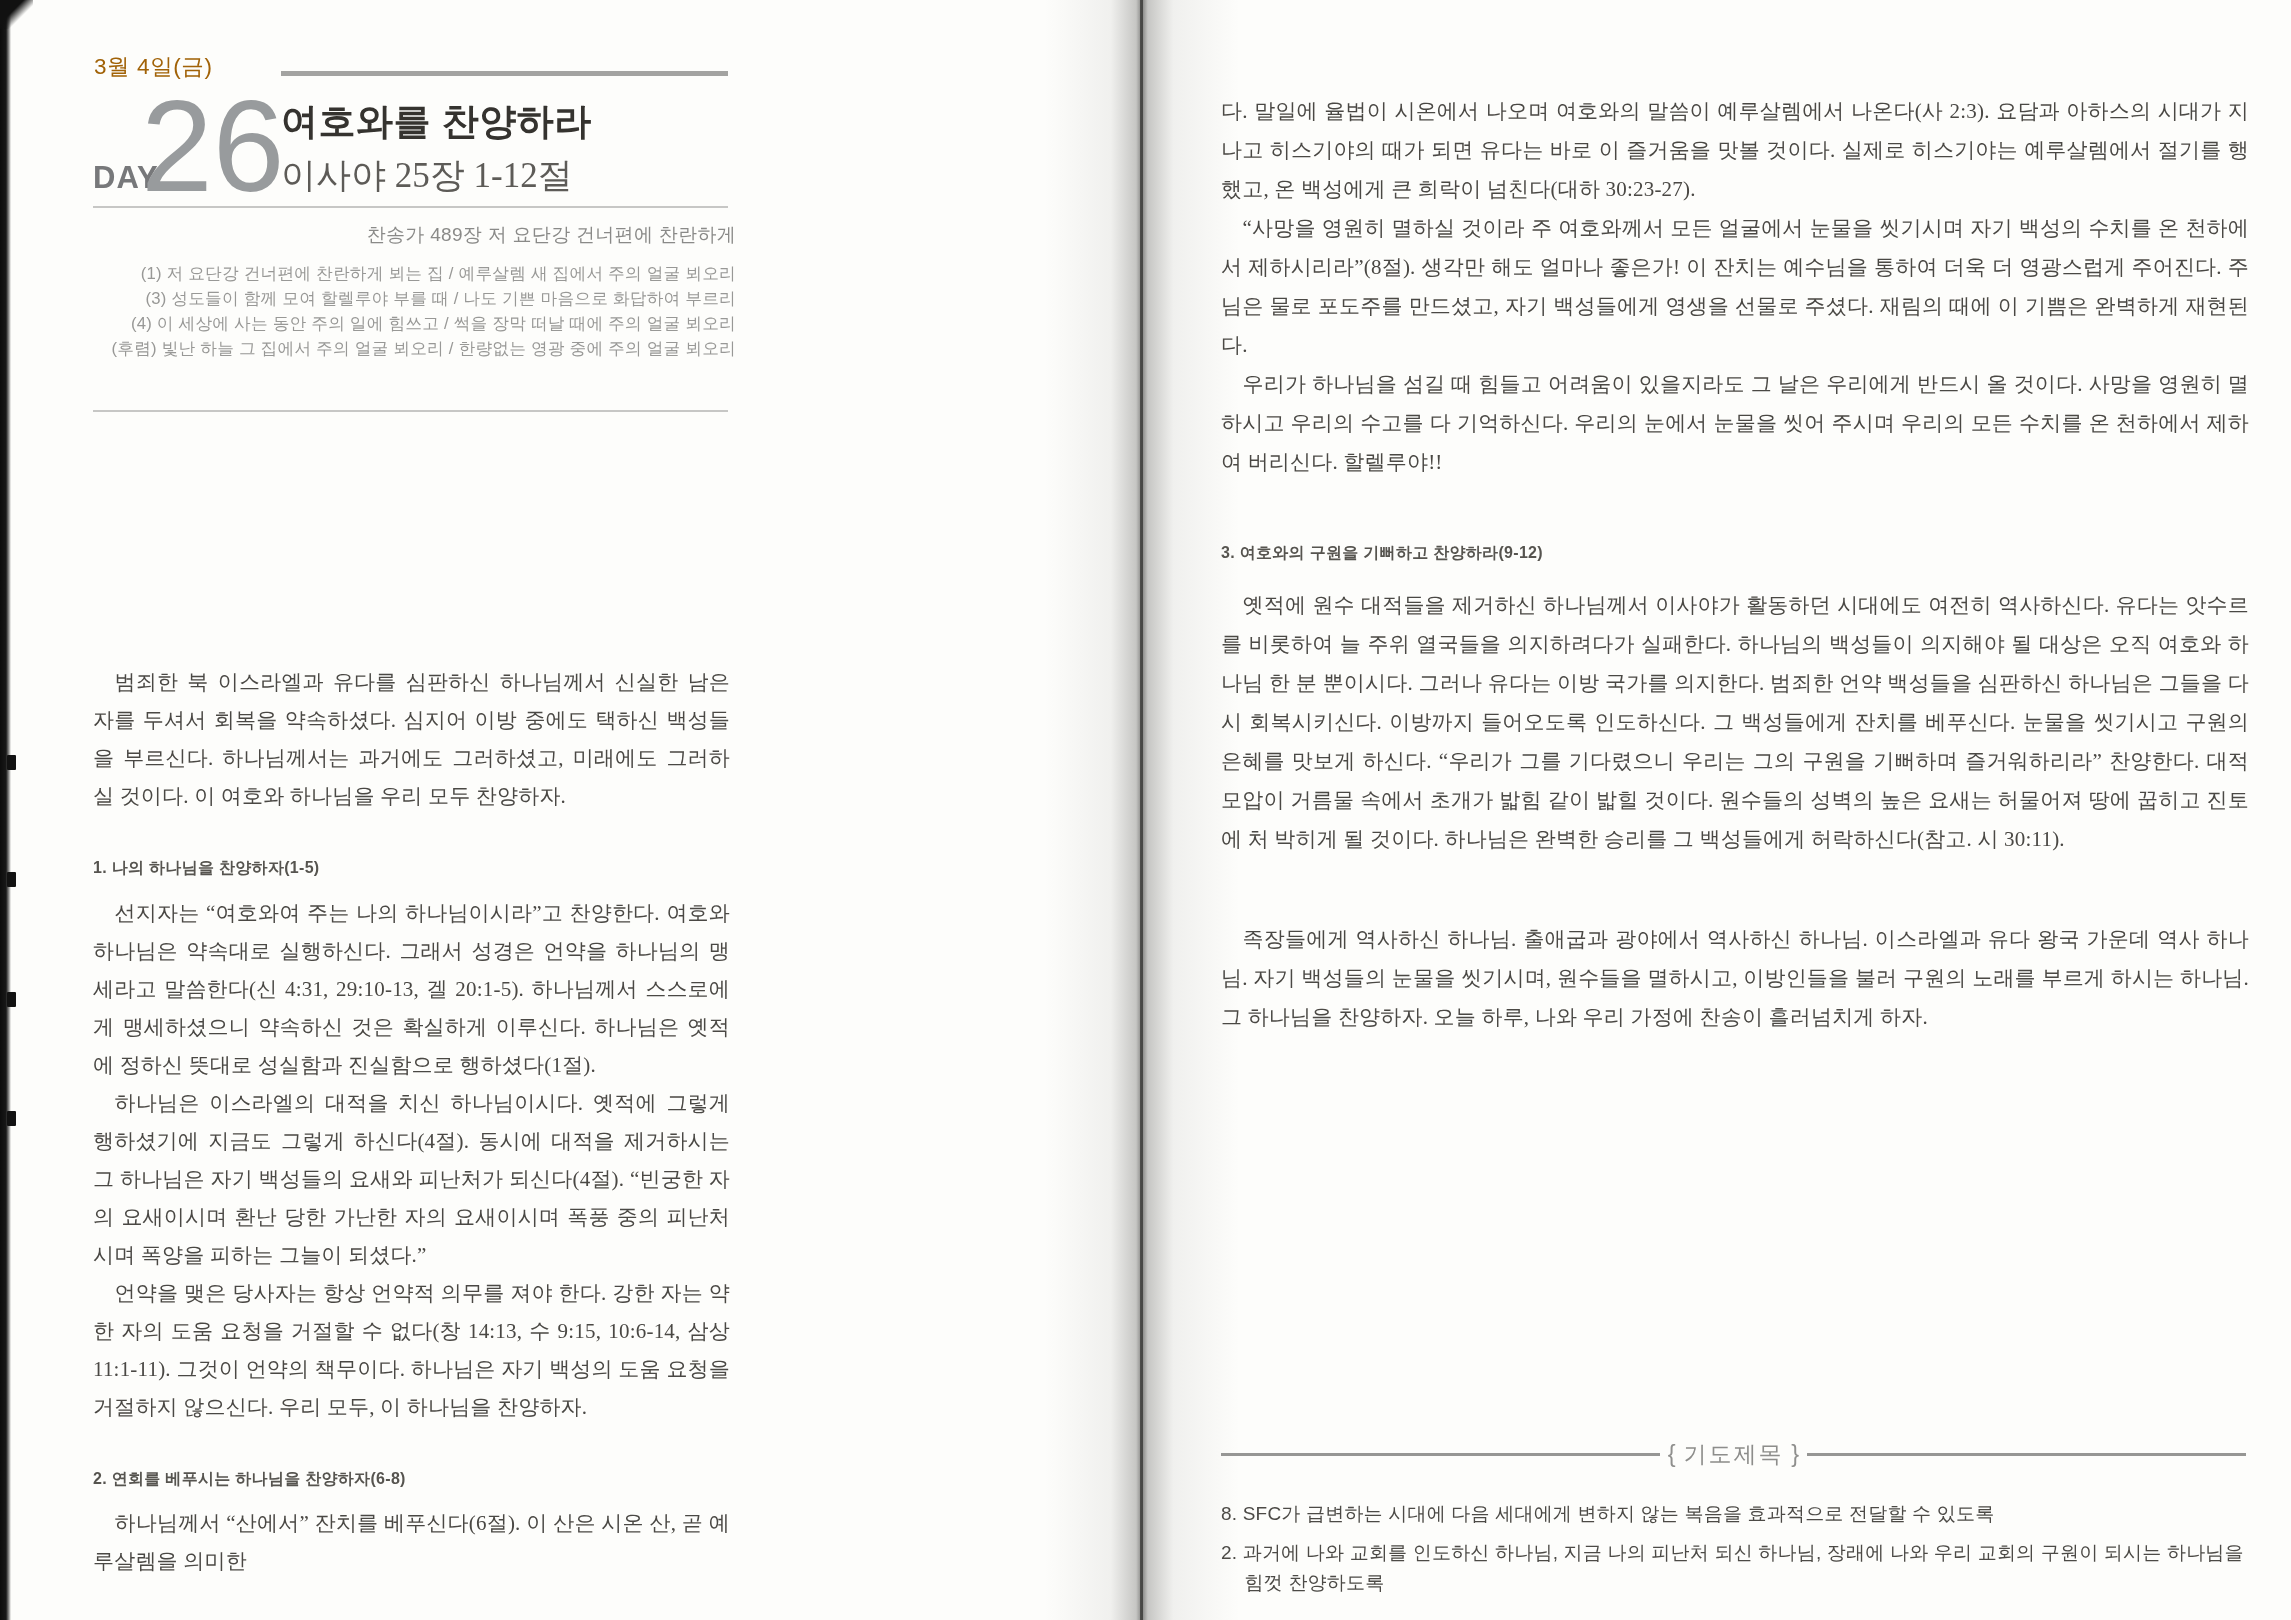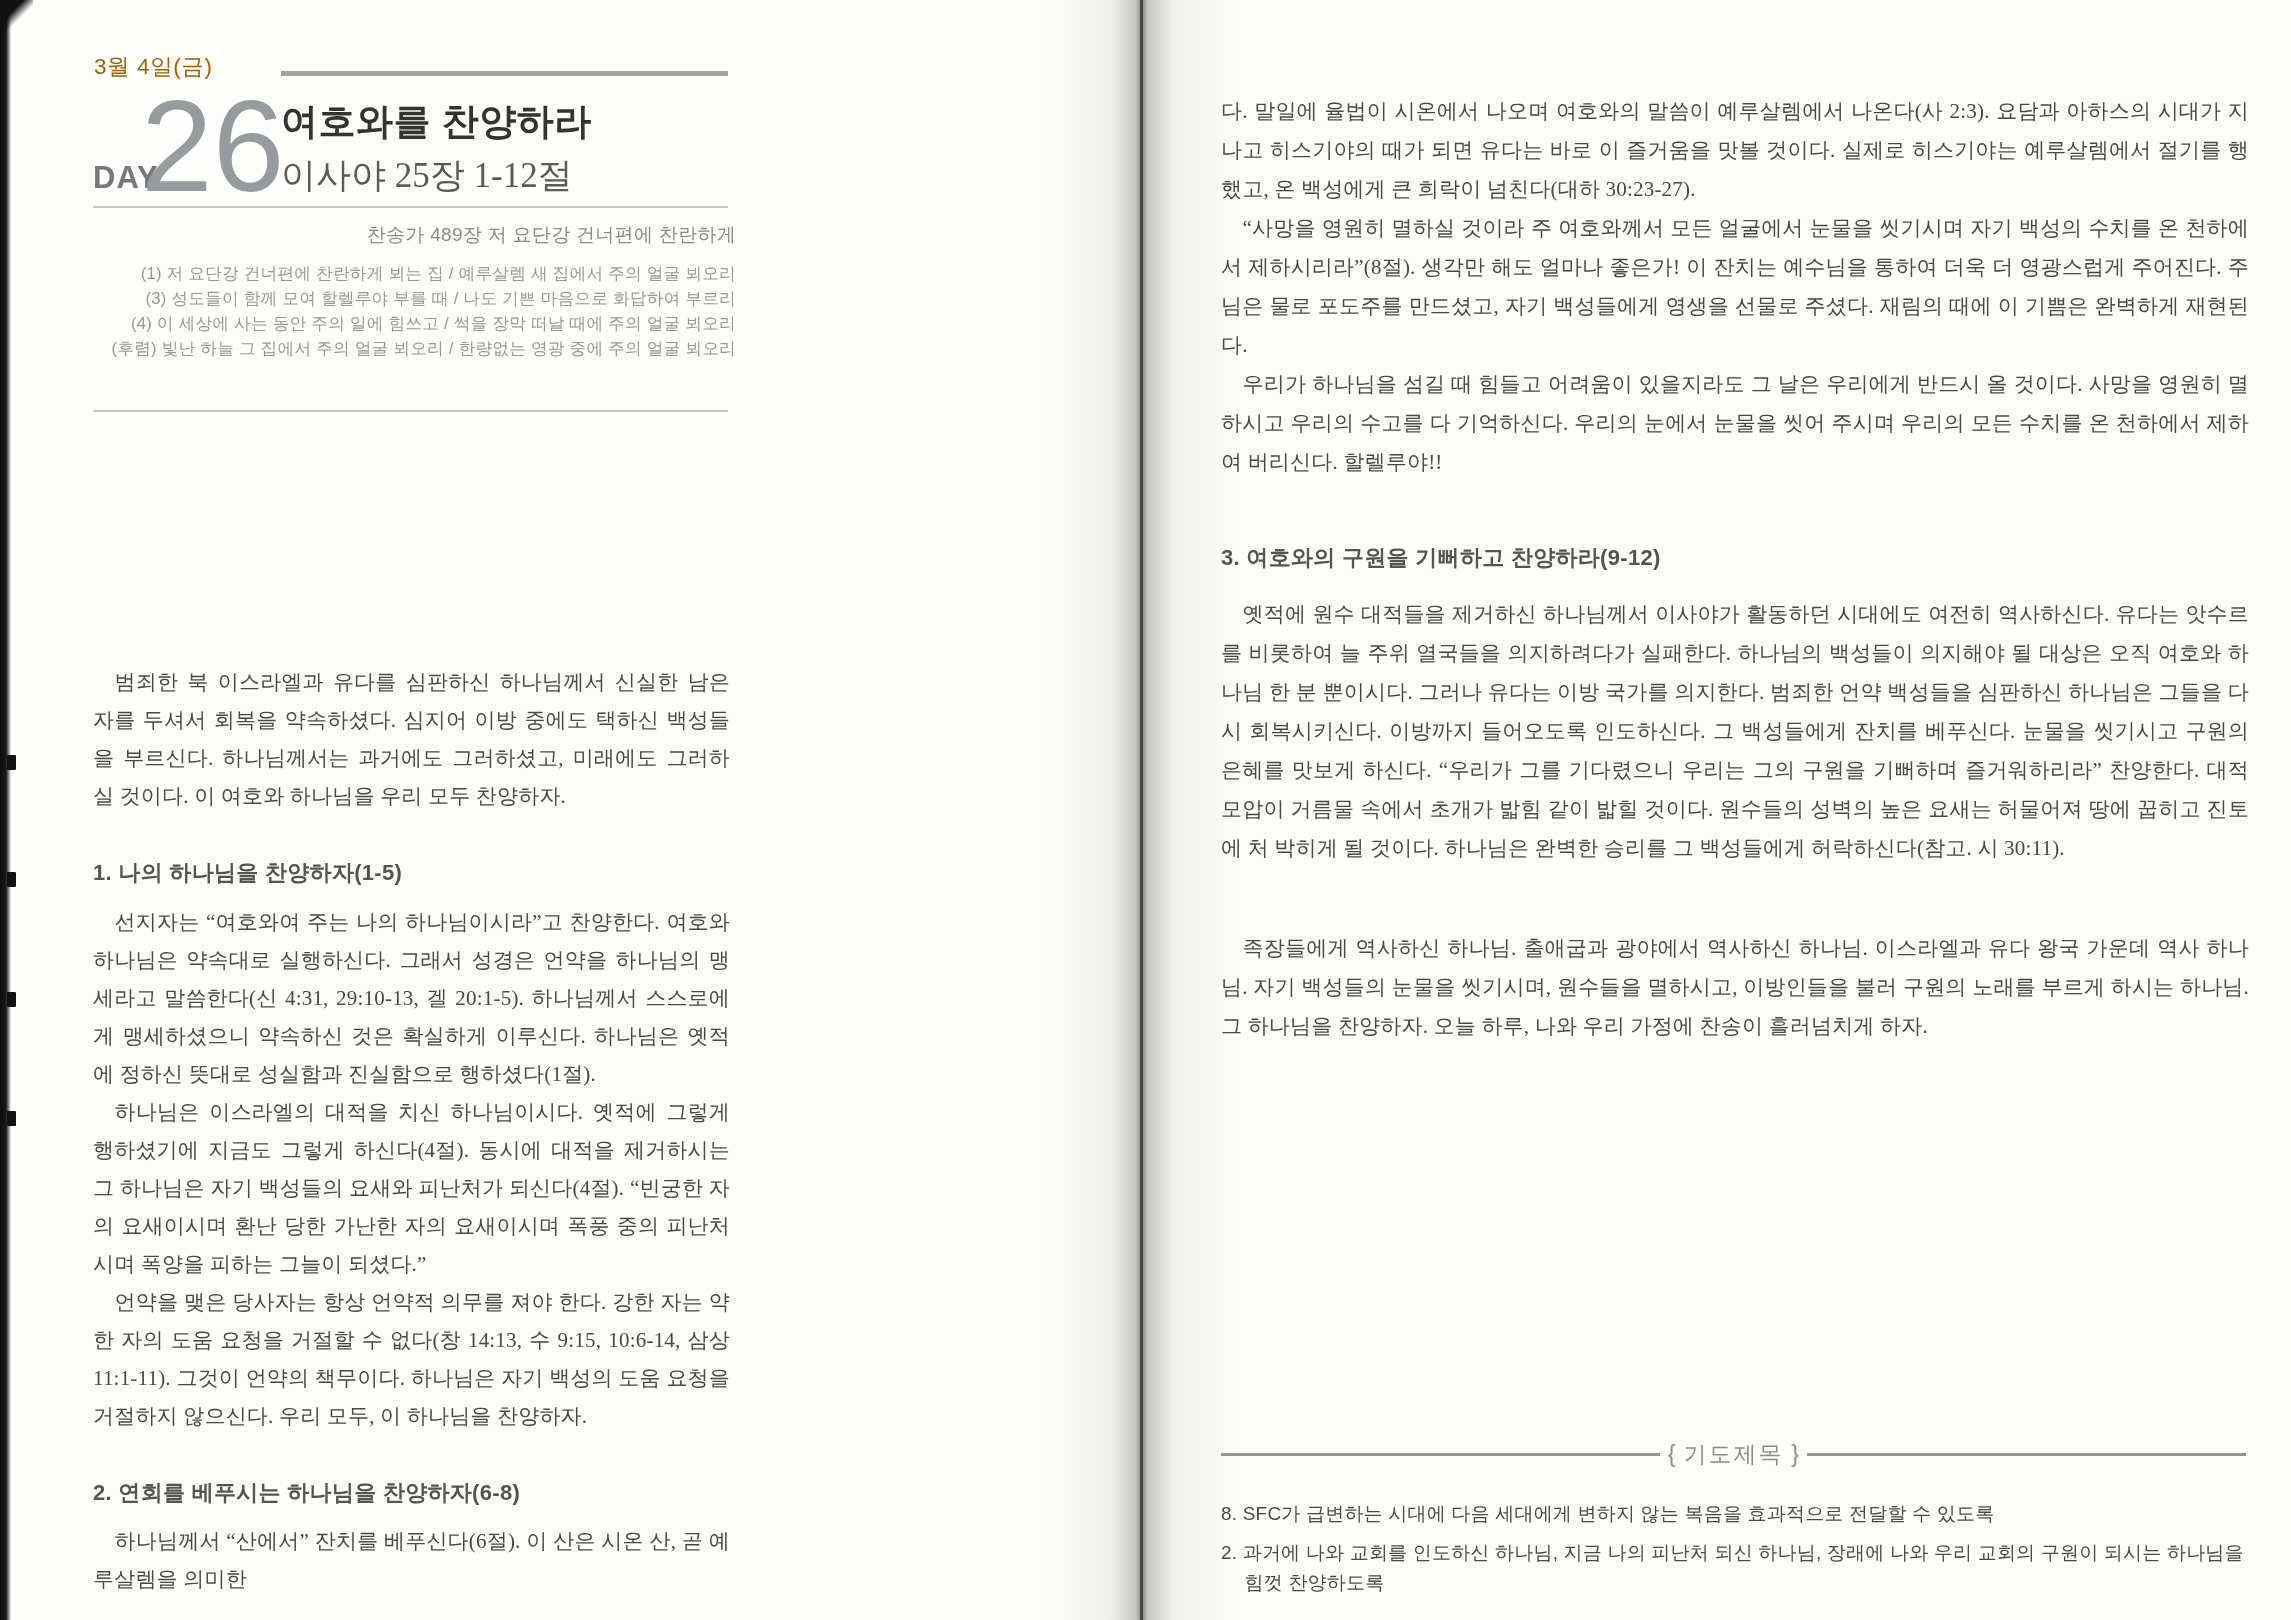--- a/index.html
+++ b/index.html
@@ -36,21 +36,21 @@
   .hymn-title{font-size:19px;color:#8a8a88;margin:0 0 12.7px 0;letter-spacing:0.3px;}
   .hymn-line{font-size:16.7px;line-height:25px;color:#989896;letter-spacing:0.2px;margin:0;}
 
   
   .left-body{left:93px;top:663px;width:637px;}
   .right-body{left:1221px;top:92px;width:1028px;}
   p.para{margin:0;font-size:21px;line-height:38px;color:#4a4844;text-align:justify;
     letter-spacing:0.2px;font-family:"Liberation Serif","DejaVu Serif",serif;}
   .right-body p.para{line-height:39px;}
   p.indent{text-indent:21.6px;}
-  h3.sec{margin:43px 0 14.7px 0;font-size:22px;font-weight:700;color:#56544f;letter-spacing:0.3px;
+  h3.sec{margin:43px 0 14.7px 0;font-size:16px;font-weight:700;color:#56544f;letter-spacing:0.3px;
     font-family:"Liberation Sans","DejaVu Sans",sans-serif;}
   .right-body h3.sec{margin:61px 0 21.6px 0;}
   .gap-top{margin-top:61px !important;}
 
   
   .prayer{left:1221px;top:1439px;width:1025px;}
   .prayer-head{display:flex;align-items:center;}
   .p-line{flex:1;height:2.9px;background:#969694;}
   .p-brace{font-size:23.5px;color:#8f8f8d;margin:0 7.8px;line-height:1;}
   .p-label{font-size:23px;color:#8d8d8b;letter-spacing:2px;}

